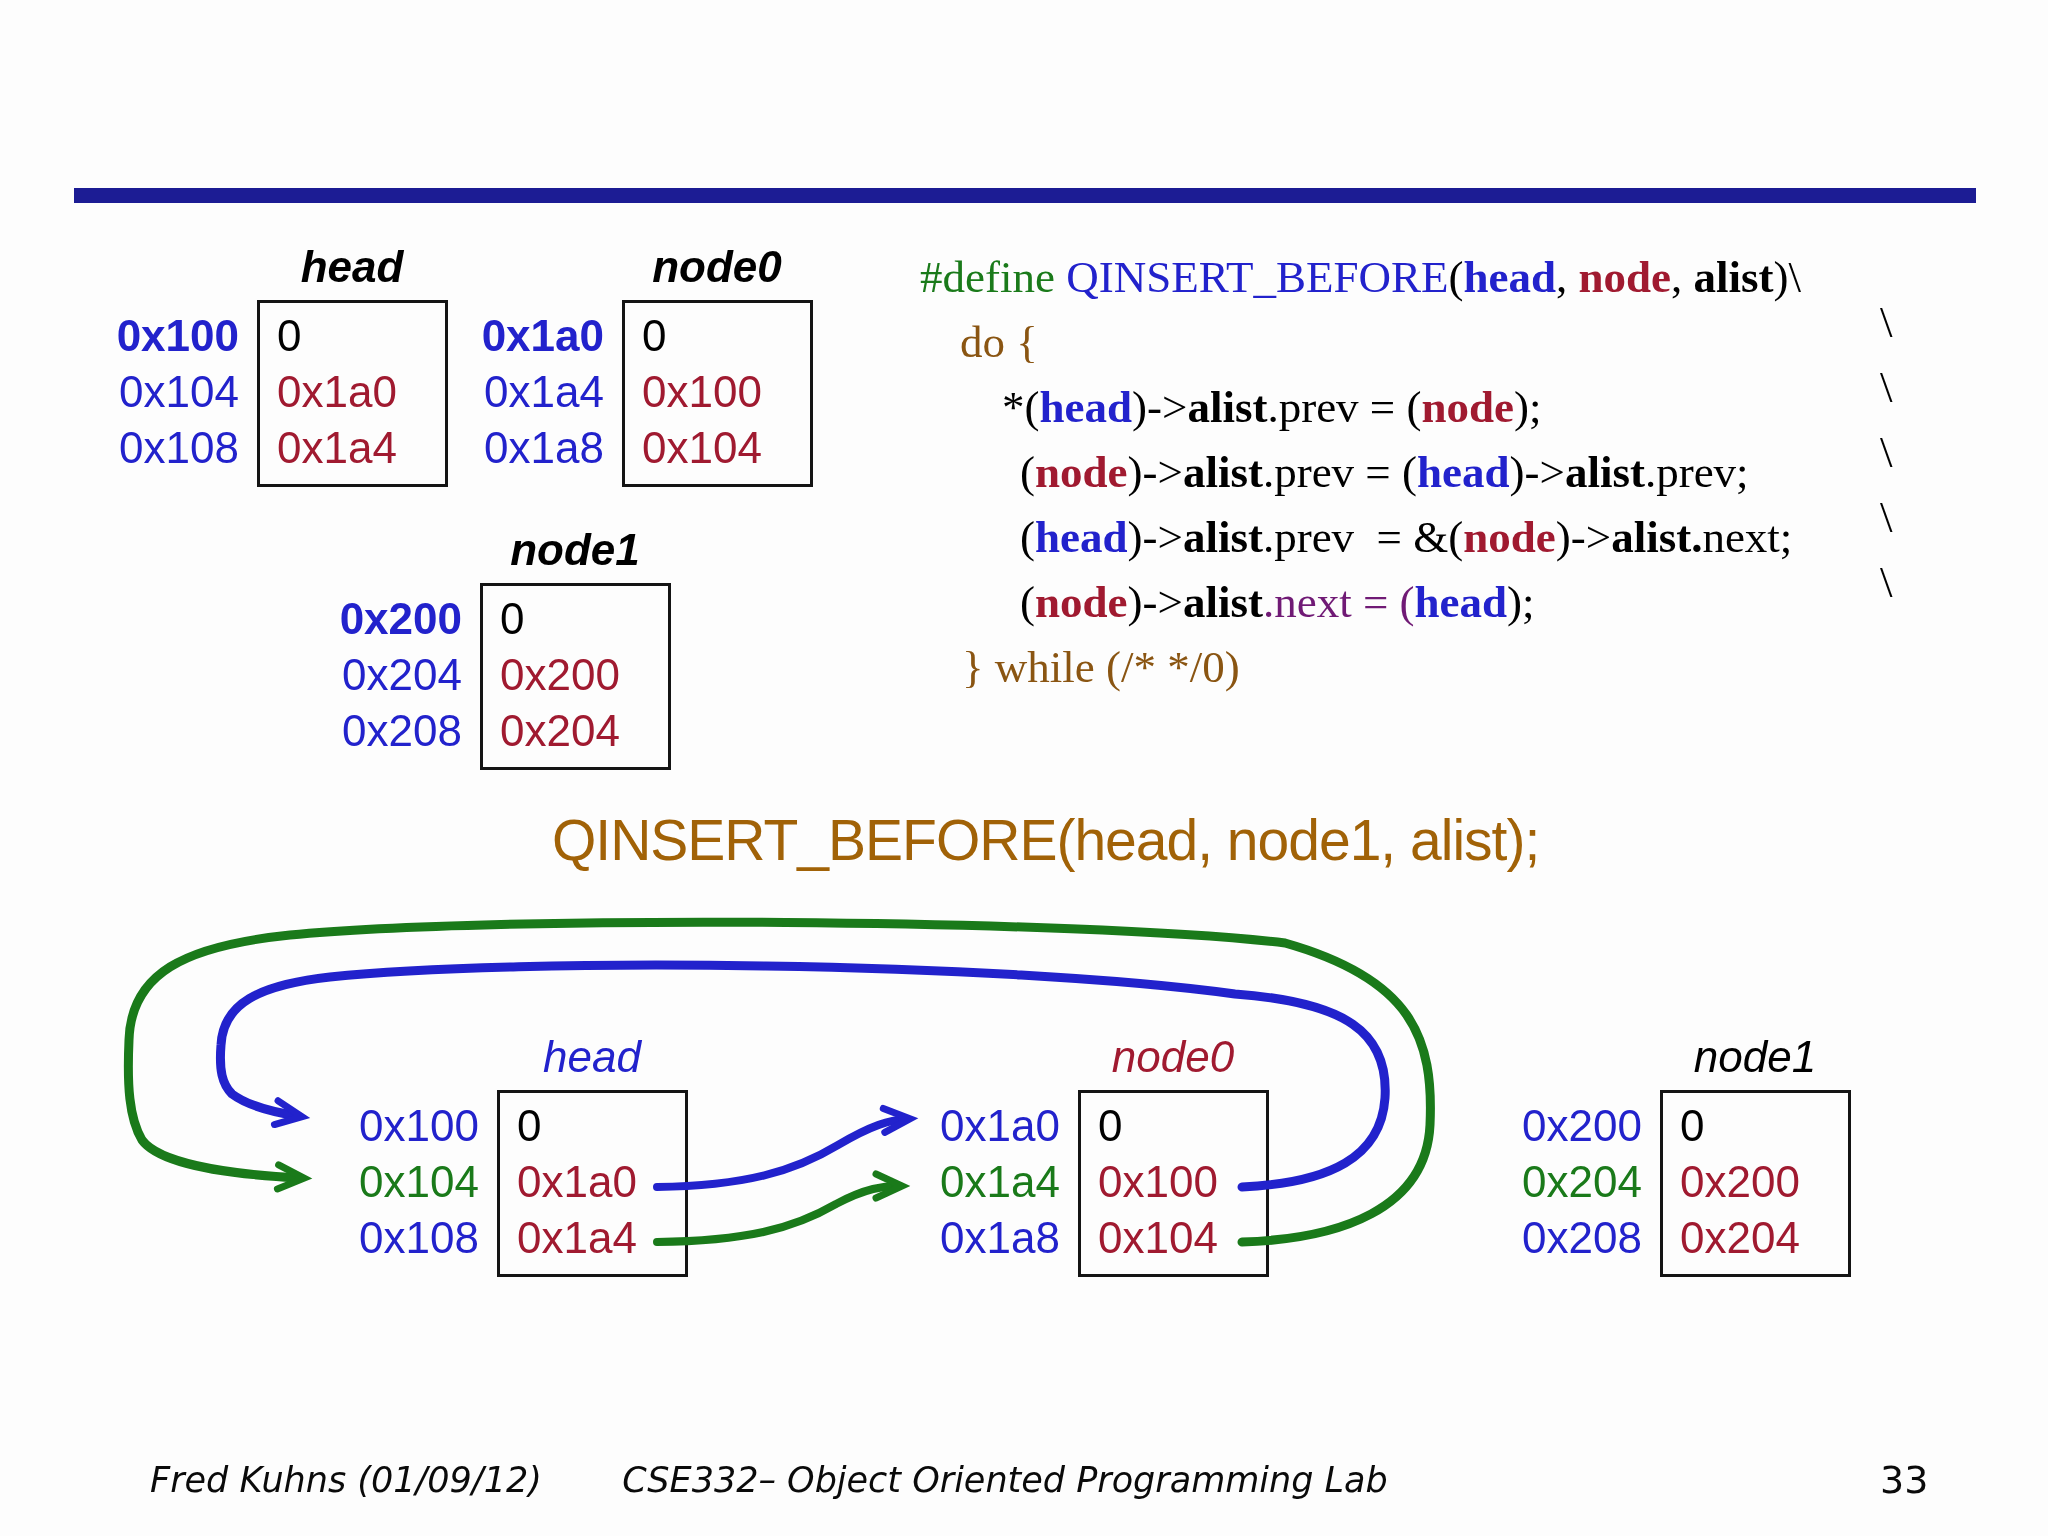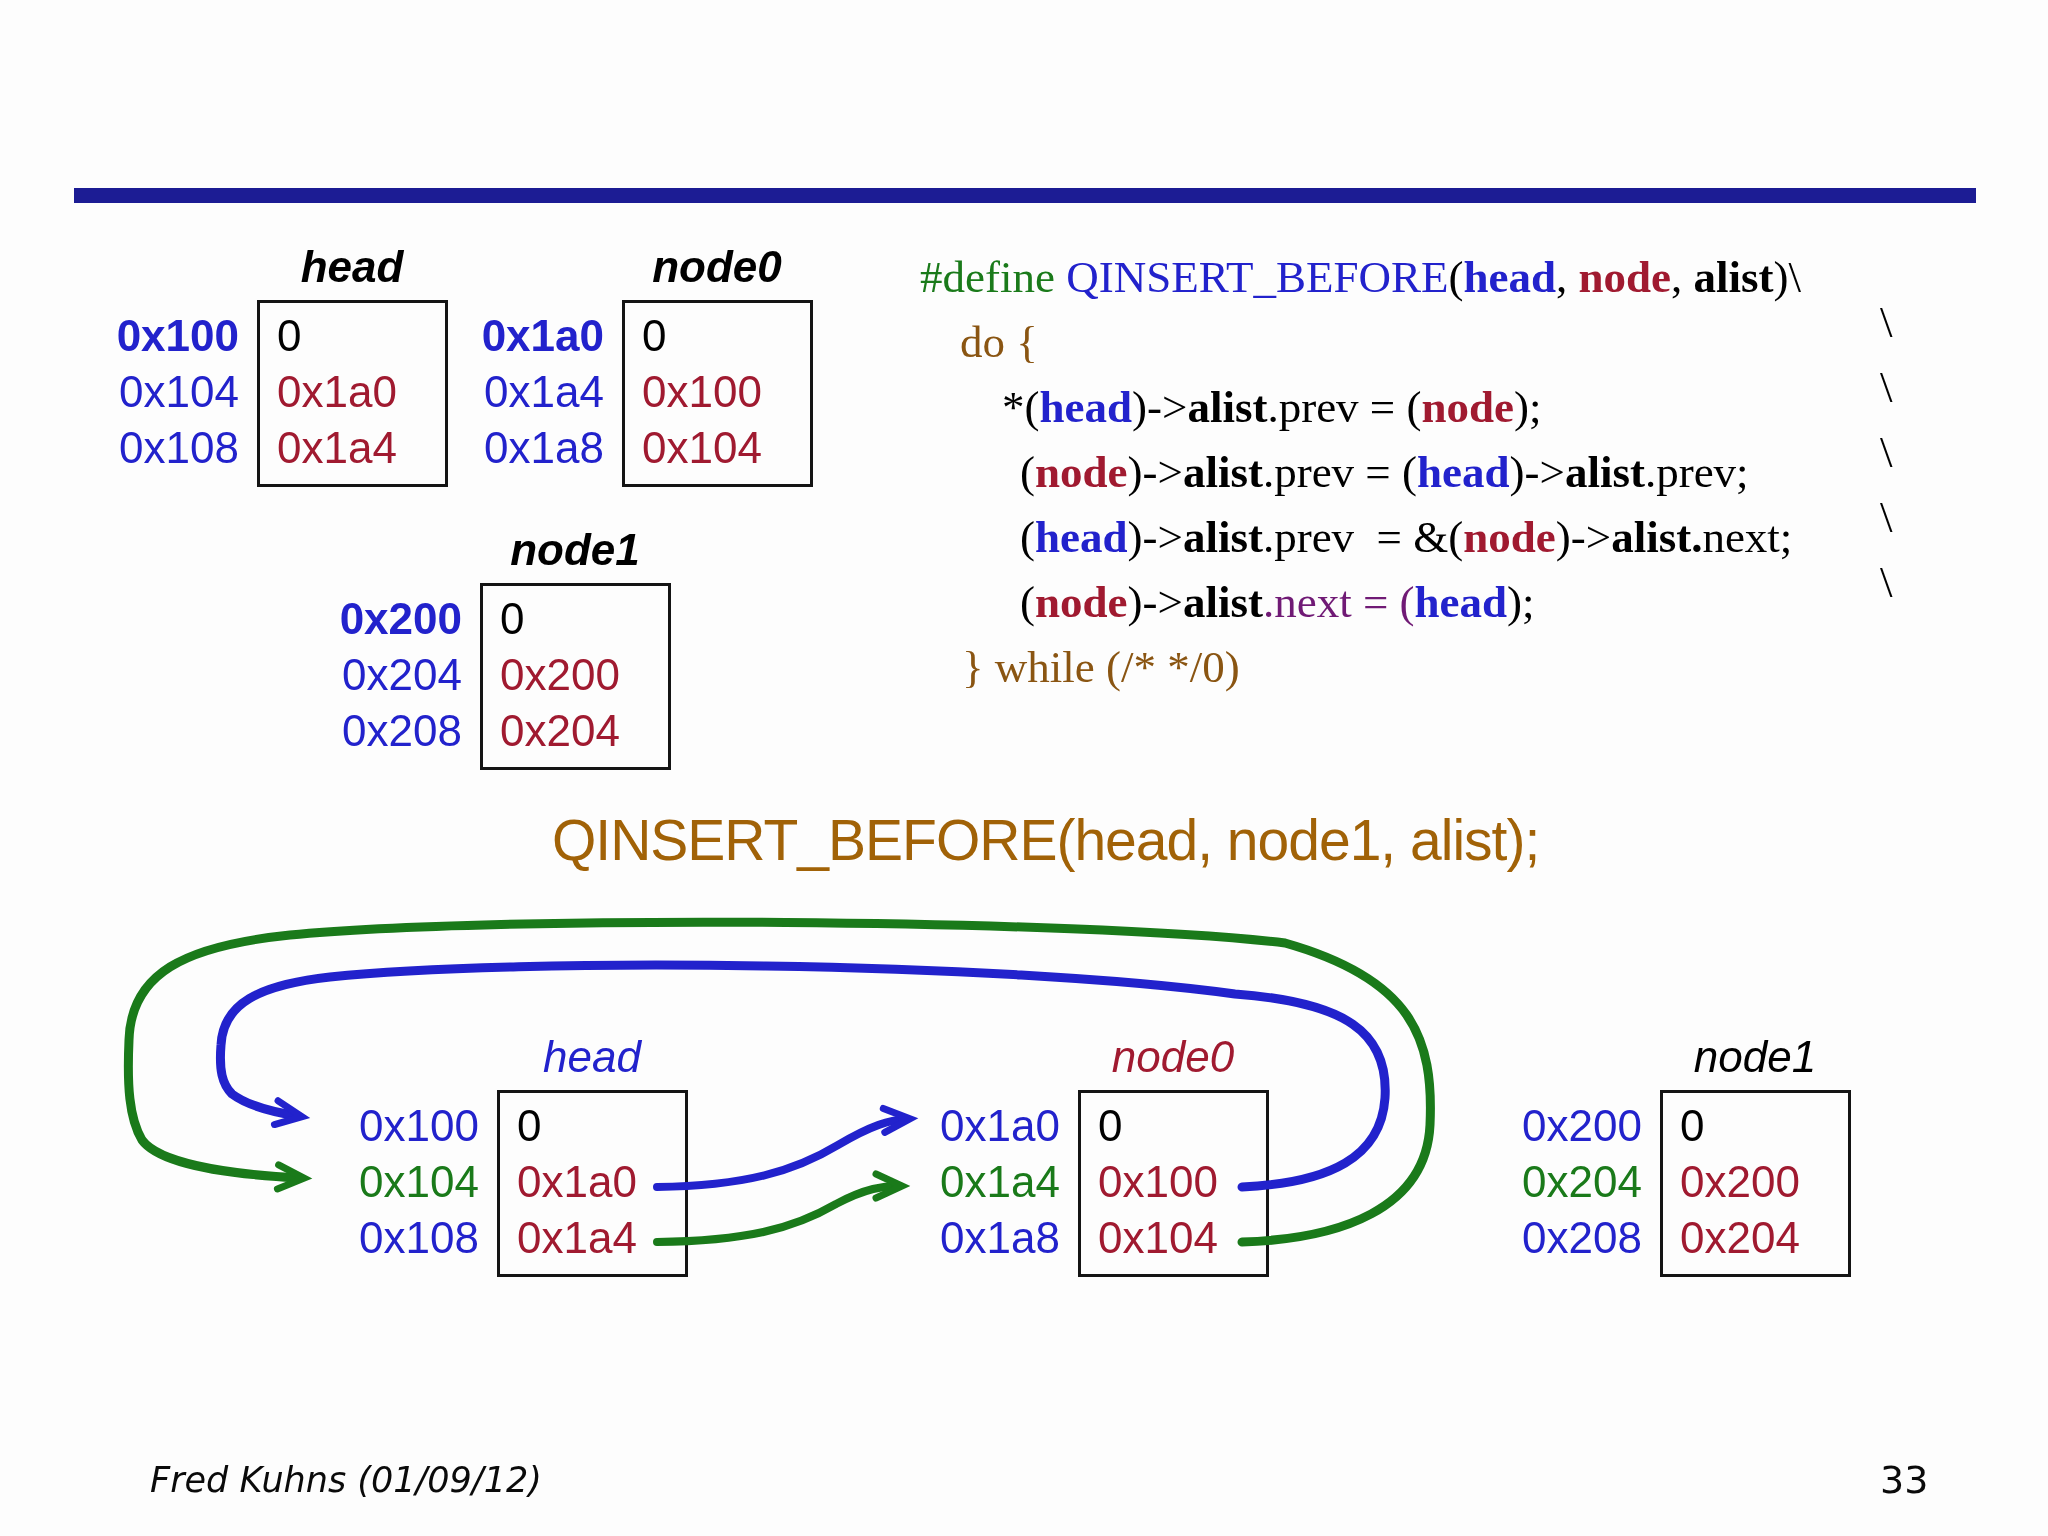--- a/index.html
+++ b/index.html
@@ -106,14 +106,15 @@
         <path class="head-green" d="M8 11 L34 23 L8 35" fill="none" stroke-width="7" stroke-linecap="round" style="stroke: rgb(26, 122, 26);"></path>
       </marker>
     </defs>
     <path class="wire" d="M 1242 1242 C 1340 1239 1426 1209 1430 1125 C 1434 1038 1412 979 1285 943 C 1080 919 490 915 290 935 C 183 946 131 974 129 1040 C 127 1085 129 1118 142 1140 C 158 1162 220 1174 300 1178" stroke-width="9" marker-end="url(#mGreen)" style="stroke: rgb(26, 122, 26);"></path>
     <path class="wire" d="M 1242 1187 C 1330 1183 1381 1157 1385 1098 C 1389 1032 1345 1002 1235 994 C 1000 962 520 957 330 977 C 258 985 223 1004 221 1045 C 219 1070 222 1084 232 1094 C 248 1106 272 1112 298 1116" stroke-width="9" marker-end="url(#mBlue)" style="stroke: rgb(34, 34, 204);"></path>
     <path class="wire" d="M 657 1187 C 745 1186 795 1171 838 1145 C 872 1125 890 1120 906 1119" stroke-width="8" marker-end="url(#mBlue)" style="stroke: rgb(34, 34, 204);"></path>
     <path class="wire" d="M 657 1242 C 745 1241 793 1229 836 1204 C 866 1188 884 1186 898 1186" stroke-width="8" marker-end="url(#mGreen)" style="stroke: rgb(26, 122, 26);"></path>
   </svg>
 
   <div class="abs footer" style="left:150px;top:1460px;">Fred Kuhns (01/09/12)</div>
+  <div class="abs footer" style="left:500px;top:1460px;width:1010px;text-align:center;">CSE332– Object Oriented Programming Lab</div>
   <div class="abs footer" id="page-num" style="left:1880px;top:1458px;">33</div>
 </div>
 
 </body></html>

